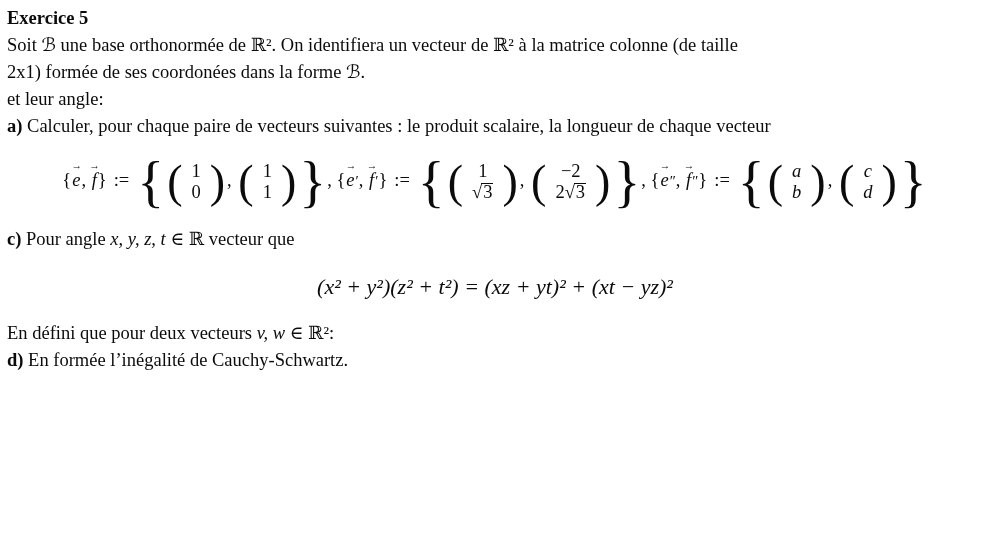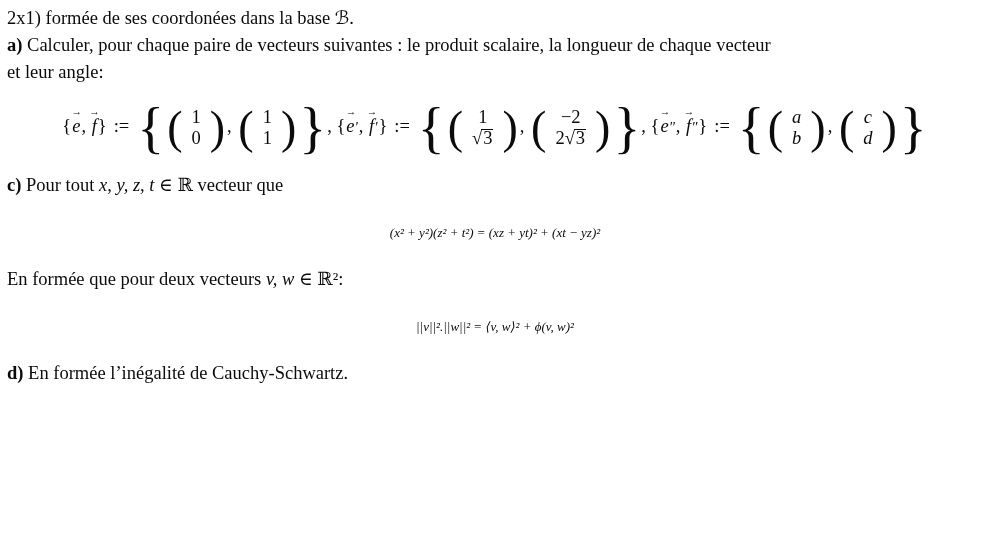--- a/index.html
+++ b/index.html
@@ -37,34 +37,36 @@
   .cell { white-space:nowrap; }
   .sqrt-sym { font-style:normal; }
   .rad { position:relative; font-style:normal; padding:0 1px; }
   .rad::before {
     content:""; position:absolute; left:-1px; right:0; top:1px;
     border-top:1.3px solid #0b0b0b; height:0;
   }
 
   
   .eqline {
-    text-align:center; font-style:italic; font-size:13px;
+    text-align:center; font-style:italic; font-size:22px;
     margin:20px 0; line-height:27px;
   }
 </style>
 </head>
 <body>
 
 <div class="page">
 
+  <div class="line b">Exercice 5</div>
 
-  <div class="line">2x1) formée de ses coordonées dans la base ℬ.</div>
+  <div class="line">Soit ℬ une base orthonormée de ℝ². On identifiera un vecteur de ℝ² à la matrice colonne (de taille</div>
+  <div class="line">2x1) formée de ses coordonées dans la forme ℬ.</div>
 
+  <div class="line">et leur angle:</div>
   <div class="line"><span class="b">a)</span><span> Calculer, pour chaque paire de vecteurs suivantes : le produit scalaire, la longueur de chaque vecteur</span></div>
-  <div class="line">et leur angle:</div>
 
   <div class="math-display"><span class="mg"><span>{</span><span class="vec"><span class="arr">→</span><span class="it">e</span></span><span>, </span><span class="vec"><span class="arr">→</span><span class="it">f</span></span><span>}</span><span class="assign">:=</span><span class="bigbrace">{</span><span class="pmat">
           <span class="bigparen">(</span>
           <span class="col">
             <span class="cell">1</span>
             <span class="cell">0</span>
           </span>
           <span class="bigparen">)</span>
         </span><span>, </span><span class="pmat">
           <span class="bigparen">(</span>
@@ -97,24 +99,23 @@
         </span><span>, </span><span class="pmat">
           <span class="bigparen">(</span>
           <span class="col">
             <span class="cell it">c</span>
             <span class="cell it">d</span>
           </span>
           <span class="bigparen">)</span>
         </span><span class="bigbrace">}</span></span></div>
 
 
-  <div class="line"><span class="b">c)</span><span> Pour tout </span><span class="it">x, y, z, t</span><span> ∈ ℝ vecteur que</span></div>
+  <div class="line"><span class="b">c)</span><span> Pour angle </span><span class="it">x, y, z, t</span><span> ∈ ℝ vecteur que</span></div>
 
   <div class="eqline">(x² + y²)(z² + t²) = (xz + yt)² + (xt − yz)²</div>
 
-  <div class="line"><span>En formée que pour deux vecteurs </span><span class="it">v, w</span><span> ∈ ℝ²:</span></div>
+  <div class="line"><span>En défini que pour deux vecteurs </span><span class="it">v, w</span><span> ∈ ℝ²:</span></div>
 
-  <div class="eqline">||v||².||w||² = ⟨v, w⟩² + ϕ(v, w)²</div>
 
 
   <div class="line"><span class="b">d)</span><span> En formée l’inégalité de Cauchy-Schwartz.</span></div>
 
 </div>
 
 </body></html>

